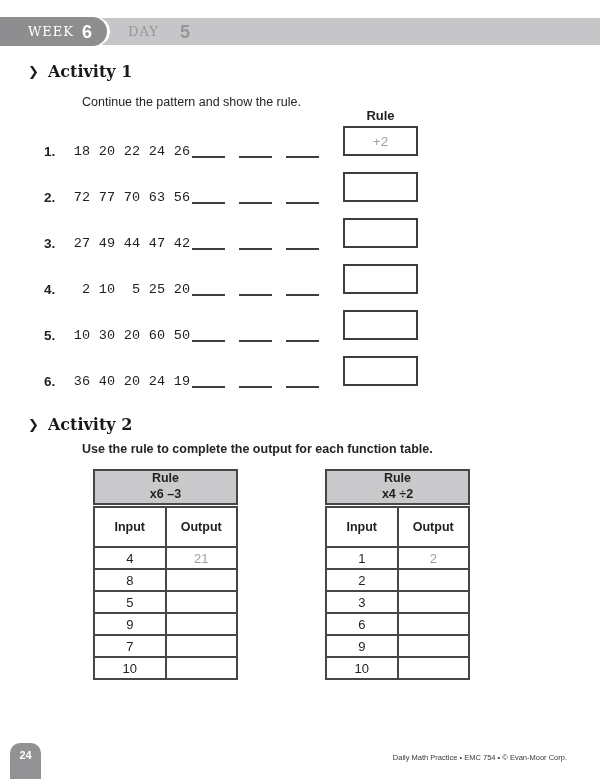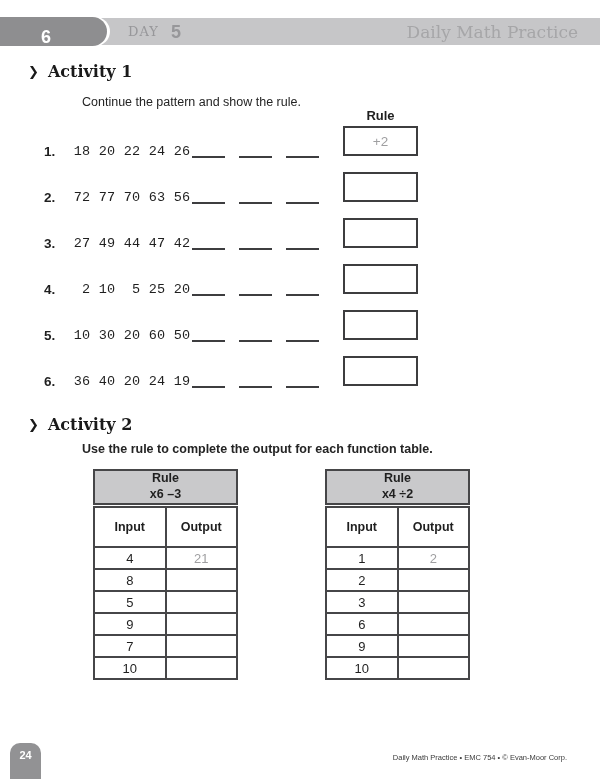--- a/index.html
+++ b/index.html
@@ -7,25 +7,25 @@
   body {
     width:600px; height:779px; position:relative; overflow:hidden;
     font-family:"Liberation Sans", sans-serif; color:#1f1f1f;
   }
 
   
   .header-bar { position:absolute; top:18px; left:0; width:600px; height:27px; background:#c6c6c8; }
   .week-badge {
     position:absolute; top:-1px; left:0; height:29px; width:107px;
     background:#8e8e90; border-radius:0 15px 15px 0; box-shadow:3px 0 0 #ffffff;
-    display:flex; align-items:center; justify-content:flex-end; padding-right:15px; gap:8px;flex-direction:column;
+    display:flex; align-items:center; justify-content:flex-end; padding-right:15px; gap:8px;
   }
   .week-label { font-family:"DejaVu Serif", serif; color:#ffffff; font-size:13px; letter-spacing:1px; }
   .week-number { color:#ffffff; font-size:18px; font-weight:bold; line-height:1; }
-  .day-group { position:absolute; left:128px; top:0; height:27px; display:flex; align-items:center; gap:12px; }
+  .day-group { position:absolute; left:128px; top:0; height:27px; display:flex; align-items:center; gap:21px; }
   .day-label { font-family:"DejaVu Serif", serif; color:#97979a; font-size:13px; letter-spacing:1px; }
   .day-number { color:#97979a; font-size:18px; font-weight:bold; line-height:1; }
   .header-title {
     position:absolute; right:22px; top:0; height:27px; display:flex; align-items:center;
     font-family:"DejaVu Serif", serif; font-size:17px; color:#a6a6a8;
   }
 
   
   .activity-heading {
     position:absolute; left:28px; display:flex; align-items:center; gap:9px;
@@ -87,21 +87,20 @@
 
   <div class="header-bar">
     <div class="week-badge">
       <span class="week-label">WEEK</span>
       <span class="week-number">6</span>
     </div>
     <div class="day-group">
       <span class="day-label">DAY</span>
       <span class="day-number">5</span>
     </div>
-    <div class="header-title">Daily Math Practice</div>
   </div>
 
   <div class="activity-heading h1pos">
     <span class="arrow">❯</span>
     <span>Activity 1</span>
   </div>
   <div class="instruction i1pos">Continue the pattern and show the rule.</div>
 
   <div class="rule-label">Rule</div>
 

